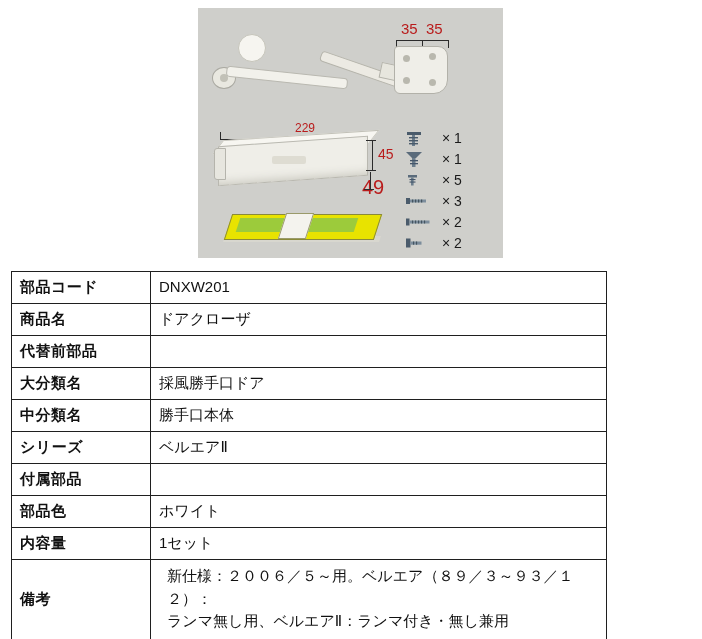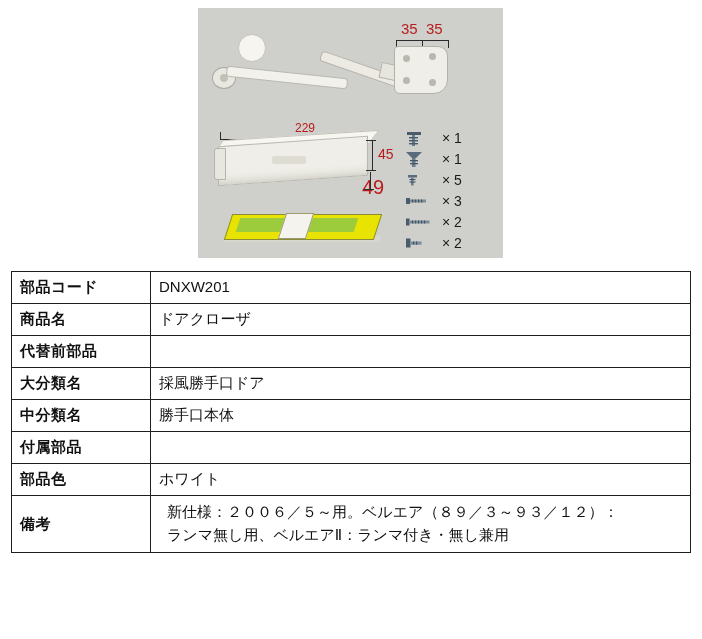--- a/index.html
+++ b/index.html
@@ -245,21 +245,21 @@
     font-size: 14px;
     color: #1a1a1a;
     white-space: nowrap;
   }
 
   
   table.spec {
     position: absolute;
     left: 11px;
     top: 271px;
-    width: 680px;
+    width: 596px;
     border-collapse: collapse;
     table-layout: fixed;
     border-radius: 11px;
   }
   table.spec td {
     border: 1px solid #1f1f1f;
     font-size: 15px;
     color: #111111;
     padding: 4px 6px 5px 8px;
     line-height: 1.45;
@@ -431,26 +431,34 @@
     </tr>
     <tr>
       <td class="label">大分類名</td>
       <td class="value">採風勝手口ドア</td>
     </tr>
     <tr>
       <td class="label">中分類名</td>
       <td class="value">勝手口本体</td>
     </tr>
     <tr>
+      <td class="label">シリーズ</td>
+      <td class="value">ベルエアⅡ</td>
+    </tr>
+    <tr>
       <td class="label">付属部品</td>
       <td class="value"></td>
     </tr>
     <tr>
       <td class="label">部品色</td>
       <td class="value">ホワイト</td>
+    </tr>
+    <tr>
+      <td class="label">内容量</td>
+      <td class="value">1セット</td>
     </tr>
     <tr class="remarks">
       <td class="label">備考</td>
       <td class="value">
         <span class="value-line">新仕様：２００６／５～用。ベルエア（８９／３～９３／１２）：</span>
         <span class="value-line">ランマ無し用、ベルエアⅡ：ランマ付き・無し兼用</span>
       </td>
     </tr>
   </tbody>
     </table>

